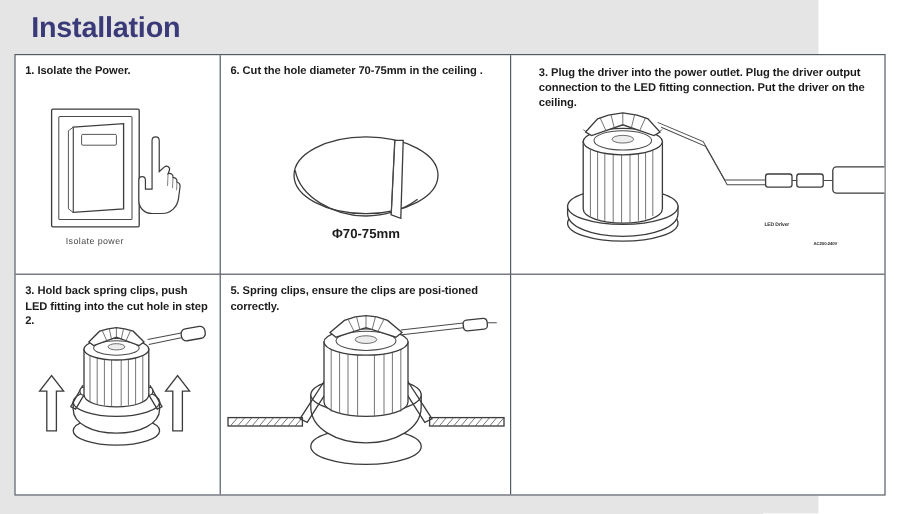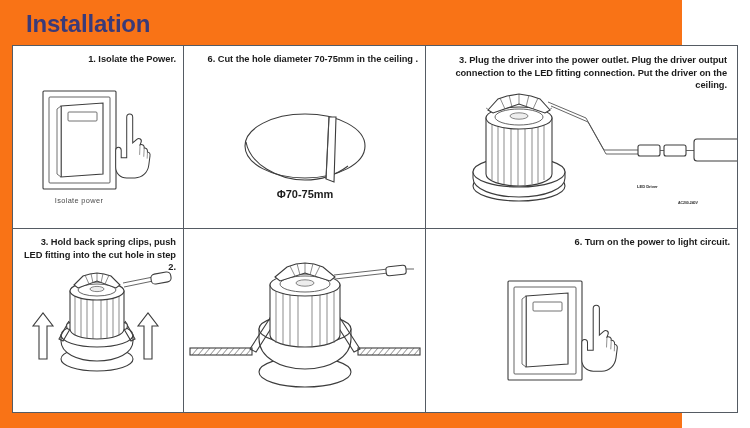--- a/index.html
+++ b/index.html
@@ -6,22 +6,21 @@
   html, body {
     margin: 0; padding: 0;
     width: 750px; height: 428px;
     background: #ffffff;
     font-family: "Liberation Sans", sans-serif;
     overflow: hidden;
   }
   #page {
     position: relative;
     width: 682px; height: 428px;
-    background: #f97316;
-    text-align: right;
+    background: #e5e5e5;
   }
 
   
   .page-title {
     position: absolute;
     left: 26px; top: 10px;
     font-size: 24px;
     font-weight: bold;
     color: #3a3a78;
     letter-spacing: -0.2px;
@@ -51,21 +50,21 @@
   .step-text {
     position: absolute;
     left: 8px; top: 7px;
     right: 7px;
     font-size: 9.3px;
     font-weight: bold;
     color: #1c1c1c;
     line-height: 12.6px;
     letter-spacing: -0.05px;
   }
-  .cell3 .step-text { left: 13px; top: 8px; right: 10px; }
+  .cell3 .step-text { left: 23px; top: 8px; right: 10px; }
 
   .art {
     position: absolute;
     left: 0; right: 0; bottom: 0; top: 0;
   }
 
   svg { display: block; overflow: visible; }
   .ln { fill: none; stroke: #3c3c3c; stroke-width: 1.1; }
   .ln-t { fill: none; stroke: #4a4a4a; stroke-width: 0.85; }
   .ln-f { fill: none; stroke: #5a5a5a; stroke-width: 0.7; }
@@ -269,20 +268,21 @@
           </g>
 
           <path class="ln-t" d="M110 54 L140 48"></path>
           <path class="ln-t" d="M111 58 L140 52"></path>
           <rect x="138" y="44" class="fillw" width="20" height="10" rx="4" transform="rotate(-10 148 49)"></rect>
         </svg>
       </div>
     </div>
 
     <div class="cell c2 r2 cell5">
+      <div class="step-text">5. Spring clips, ensure the clips are posi-tioned correctly.</div>
       <div class="art">
         <svg width="242" height="183" viewBox="0 0 242 183">
 
           <g>
             <rect x="6" y="119" width="62" height="7" class="fillw"></rect>
             <g class="ln-f" stroke-width="0.6">
               <path d="M8 126 L14 119"></path>
                 <path d="M14 126 L20 119"></path>
                 <path d="M20 126 L26 119"></path>
               <path d="M26 126 L32 119"></path>
@@ -346,44 +346,15 @@
           </g>
 
           <path class="ln-t" d="M150 46 L204 40"></path>
           <path class="ln-t" d="M151 50 L204 44"></path>
           <rect x="202" y="37" class="fillw" width="20" height="9" rx="3" transform="rotate(-6 212 41)"></rect>
           <path class="ln-t" d="M222 40 L230 40"></path>
         </svg>
       </div>
     </div>
 
-    <div class="cell c3 r2 cell6">
-      <div class="step-text">6. Turn on the power to light circuit.</div>
-      <div class="art">
-        <svg width="313" height="183" viewBox="0 0 313 183">
-
-          <rect x="82" y="52" class="fillw" width="74" height="99" rx="1"></rect>
-          <rect x="88" y="58" class="ln-t" width="62" height="87" rx="1"></rect>
-
-          <path class="fillw" d="M100 67 L142 64 L142 135 L100 138 Z"></path>
-          <path class="ln-t" d="M100 67 L100 138"></path>
-          <path class="fillw-t" d="M96 70 L100 67 L100 138 L96 135 Z"></path>
-          <rect x="107" y="73" class="fillw-t" width="29" height="9" rx="1"></rect>
-
-          <g transform="translate(152,70) scale(0.95)">
-            <path class="fillw" d="M16 10 C16 5.5 22.5 5.5 22.5 10 L22.5 38
-              L27 34 C29.5 31.8 33 34.2 31.5 37.5 L30.5 40
-              C32.5 39 35.5 40.5 35 43.5
-              C37 43.2 39 45 38.5 47.7
-              C40.3 47.8 41.8 49.6 41.3 52
-              L40 62 C39 70 33 76 25 76
-              L16 76 C9 76 4 71 4 64 L4 46
-              C4 41.5 10 41.5 10 46 L10 54 L16 54 Z"></path>
-            <path class="ln-f" d="M30.5 40 L30 51"></path>
-            <path class="ln-f" d="M35 43.5 L34.5 53"></path>
-            <path class="ln-f" d="M38.6 47.7 L38.2 55"></path>
-          </g>
-        </svg>
-      </div>
-    </div>
 
   </div>
 </div>
 
 </body></html>

